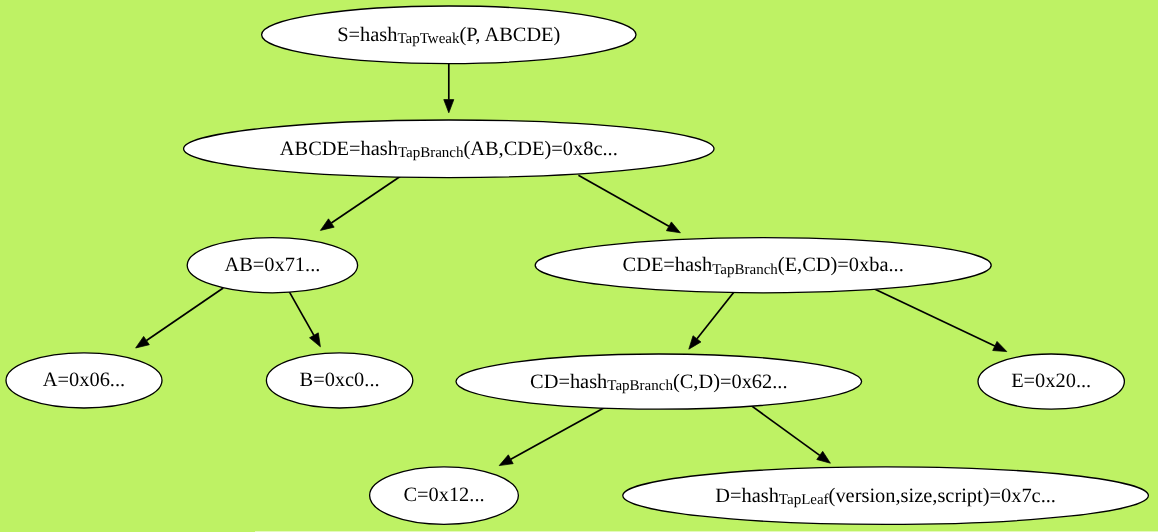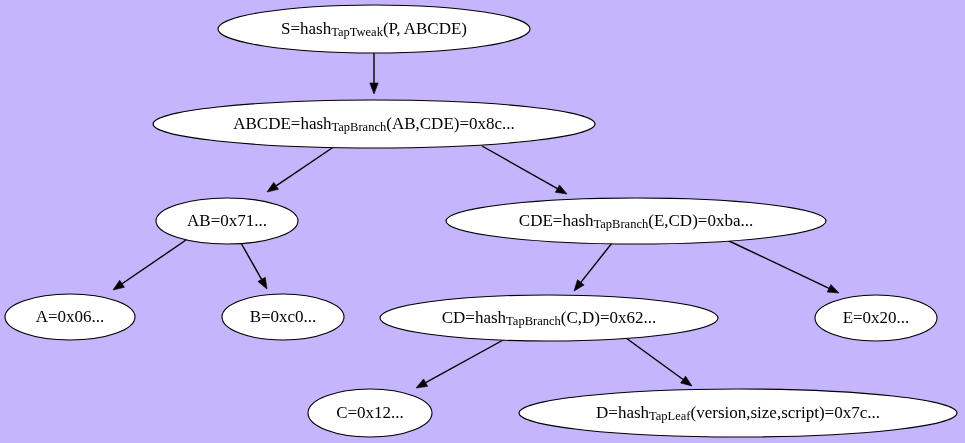--- a/index.html
+++ b/index.html
@@ -4,21 +4,21 @@
 <style>
   html, body {
     margin: 0;
     padding: 0;
     background: #ffffff;
   }
   #diagram-root {
     position: relative;
     width: 965px;
     height: 443px;
-    background: #c4b5fd;
+    background: #bef264;
     overflow: hidden;
     font-family: "Liberation Serif", "DejaVu Serif", serif;
   }
   svg#graph-canvas {
     display: block;
     width: 965px;
     height: 443px;
   }
   .node-ellipse {
     fill: #ffffff;

